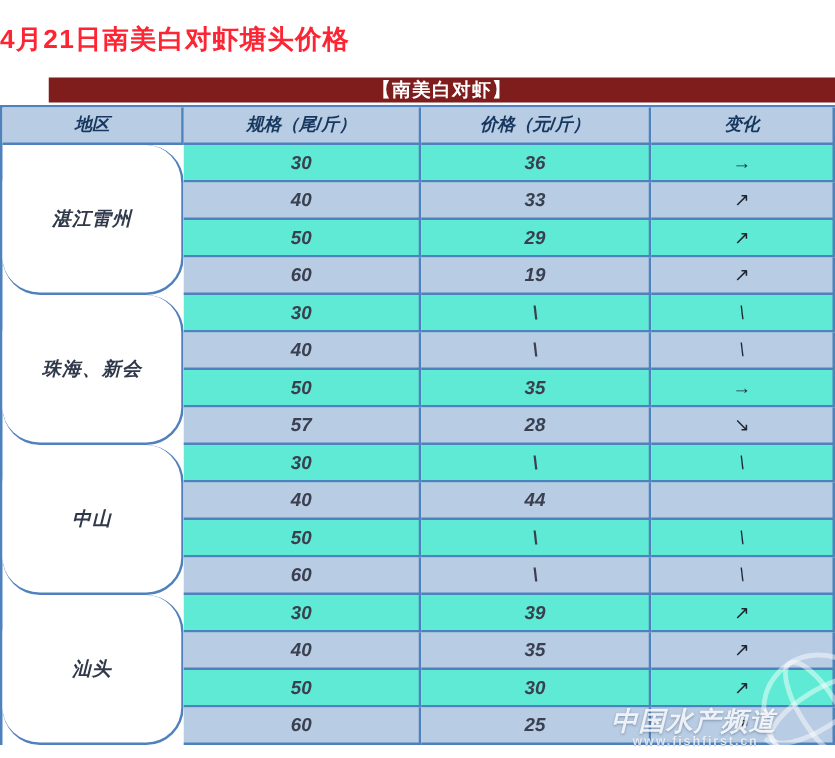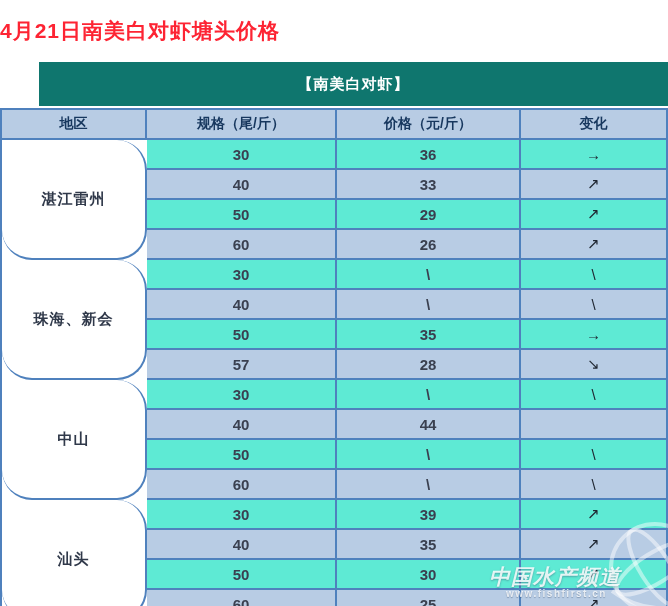--- a/index.html
+++ b/index.html
@@ -8,37 +8,37 @@
     background: #ffffff;
     font-family: "Liberation Sans", "DejaVu Sans", sans-serif;
   }
   .title-wrap {
     height: 62px; display: flex; align-items: center; 
   }
   .title {
     color: #fd2433; font-size: 21px; font-weight: bold; letter-spacing: 1px;
   }
   .section-bar {
-    height: 44px; background: #0f766e; color: #ffffff;
+    height: 20px; background: #7f1d1d; color: #ffffff;
     font-weight: bold; font-size: 15px; letter-spacing: 1px;
     display: flex; align-items: center; justify-content: center; margin-left: 39px;
   }
   table.price-table {
     margin-top: 2px;
     border-collapse: separate; border-spacing: 0;
     width: 668px; table-layout: fixed;
     border-left: 2px solid #4f81bd; border-top: 2px solid #4f81bd;
   }
   .price-table th, .price-table td {
     box-sizing: border-box;
     border-right: 2px solid #4f81bd;
     border-bottom: 2px solid #4f81bd;
     height: 30px; padding: 0;
     text-align: center; vertical-align: middle;
-    overflow: hidden; white-space: nowrap;
+    overflow: hidden; white-space: nowrap; font-style: italic;
   }
   .price-table th {
     background: #b8cce4; color: #17375e;
     font-size: 14px; font-weight: bold;
   }
   td.region {
     background: #ffffff; color: #30394a;
     font-weight: bold; font-size: 15px; letter-spacing: 1px; border-radius: 30px;
   }
   td.data {
@@ -100,21 +100,21 @@
     <td class="data">33</td>
     <td class="data change">↗</td>
   </tr>
   <tr>
     <td class="data">50</td>
     <td class="data">29</td>
     <td class="data change">↗</td>
   </tr>
   <tr class="band">
     <td class="data">60</td>
-    <td class="data">26</td>
+    <td class="data">19</td>
     <td class="data change">↗</td>
   </tr>
 
   <tr>
     <td class="region" rowspan="4">珠海、新会</td>
     <td class="data">30</td>
     <td class="data">\</td>
     <td class="data change">\</td>
   </tr>
   <tr class="band">

